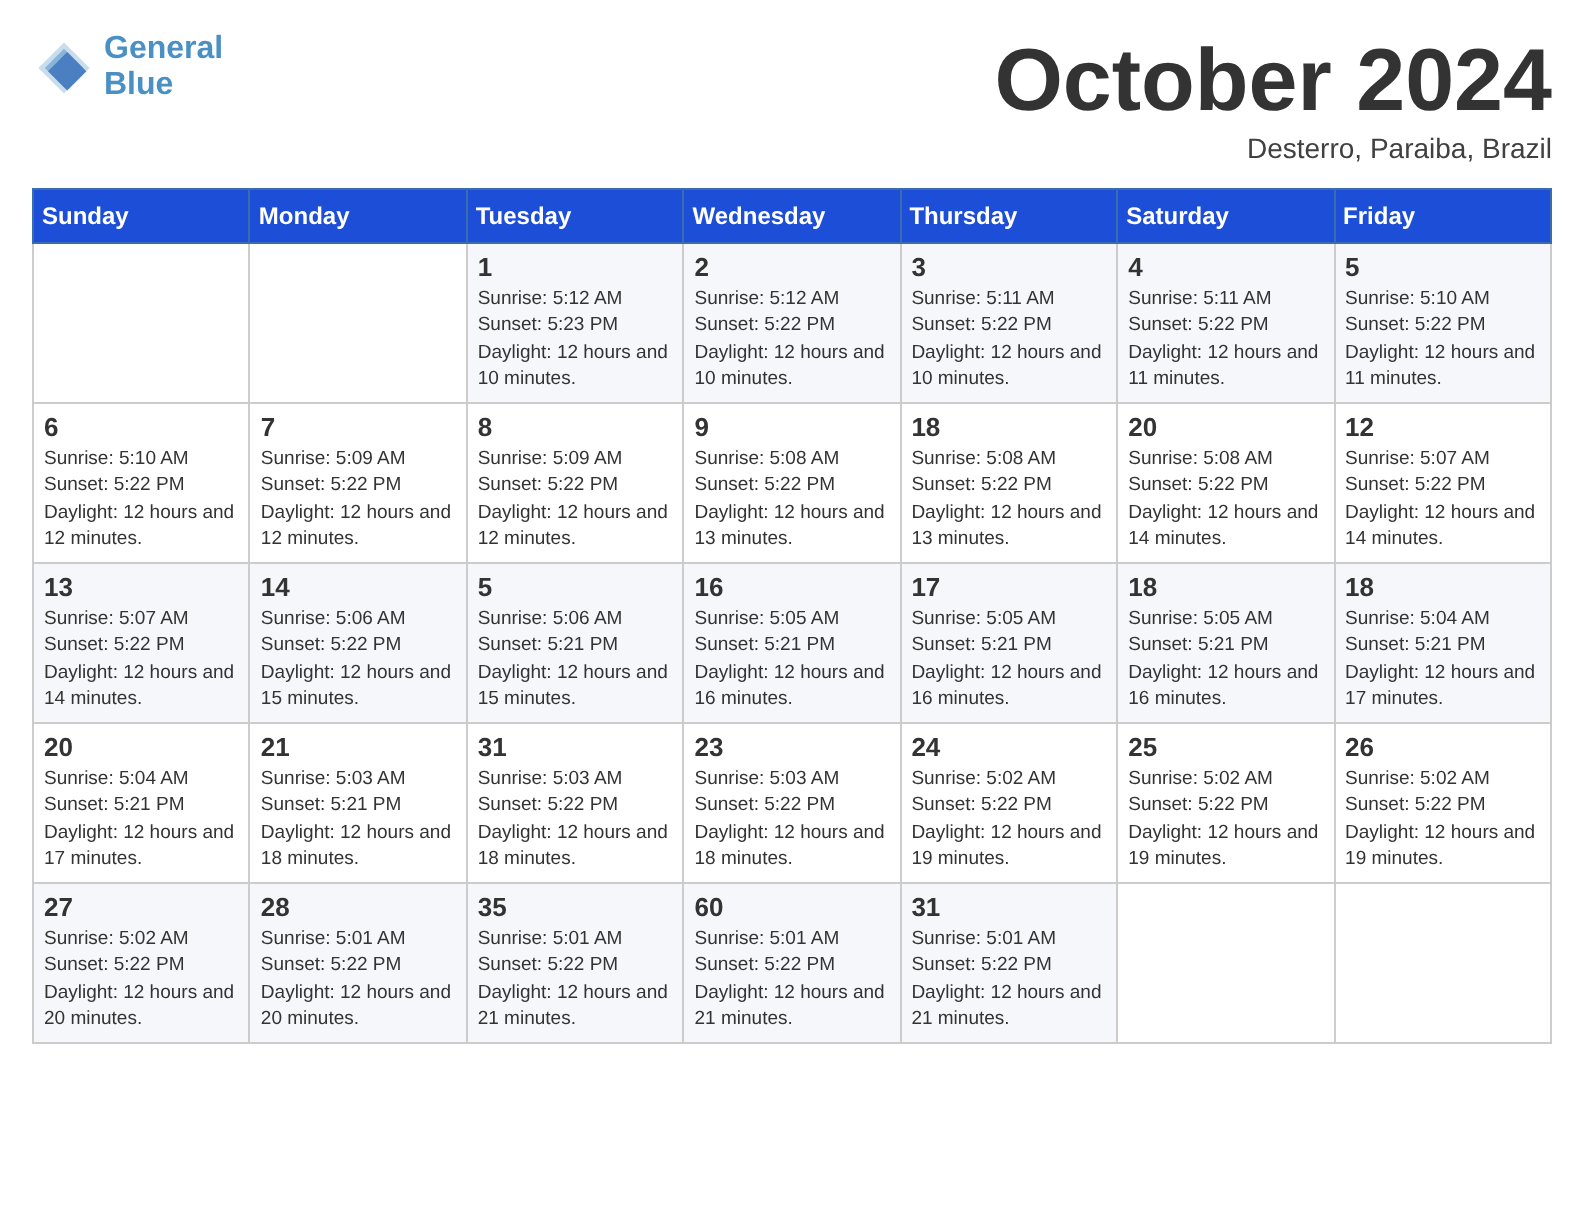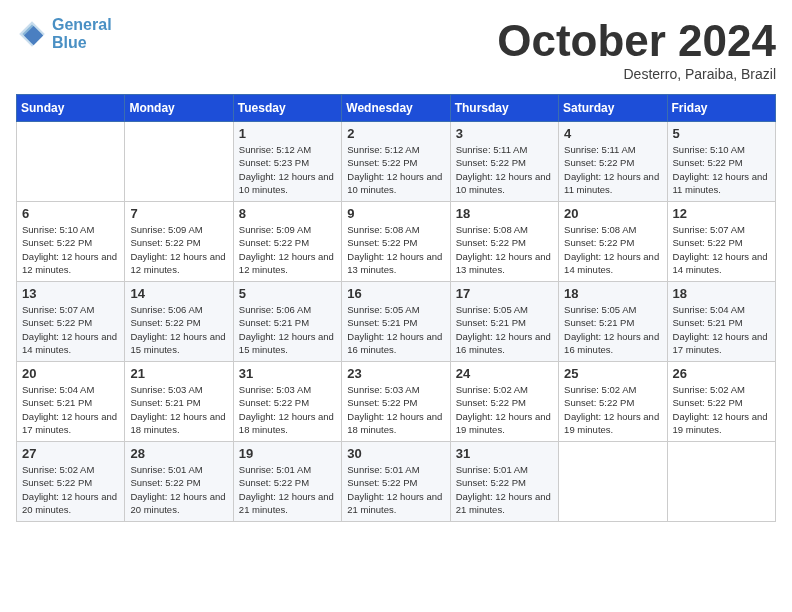--- a/index.html
+++ b/index.html
@@ -291,27 +291,27 @@
 Sunset: 5:22 PM
 Daylight: 12 hours and 20 minutes.</div>
         </td>
         <td>
           <span class="day-num">28</span>
           <div class="day-info" style="white-space: pre-line;">Sunrise: 5:01 AM
 Sunset: 5:22 PM
 Daylight: 12 hours and 20 minutes.</div>
         </td>
         <td>
-          <span class="day-num">19</span>
+          <span class="day-num">35</span>
           <div class="day-info" style="white-space: pre-line;">Sunrise: 5:01 AM
 Sunset: 5:22 PM
 Daylight: 12 hours and 21 minutes.</div>
         </td>
         <td>
-          <span class="day-num">30</span>
+          <span class="day-num">60</span>
           <div class="day-info" style="white-space: pre-line;">Sunrise: 5:01 AM
 Sunset: 5:22 PM
 Daylight: 12 hours and 21 minutes.</div>
         </td>
         <td>
           <span class="day-num">31</span>
           <div class="day-info" style="white-space: pre-line;">Sunrise: 5:01 AM
 Sunset: 5:22 PM
 Daylight: 12 hours and 21 minutes.</div>
         </td>

